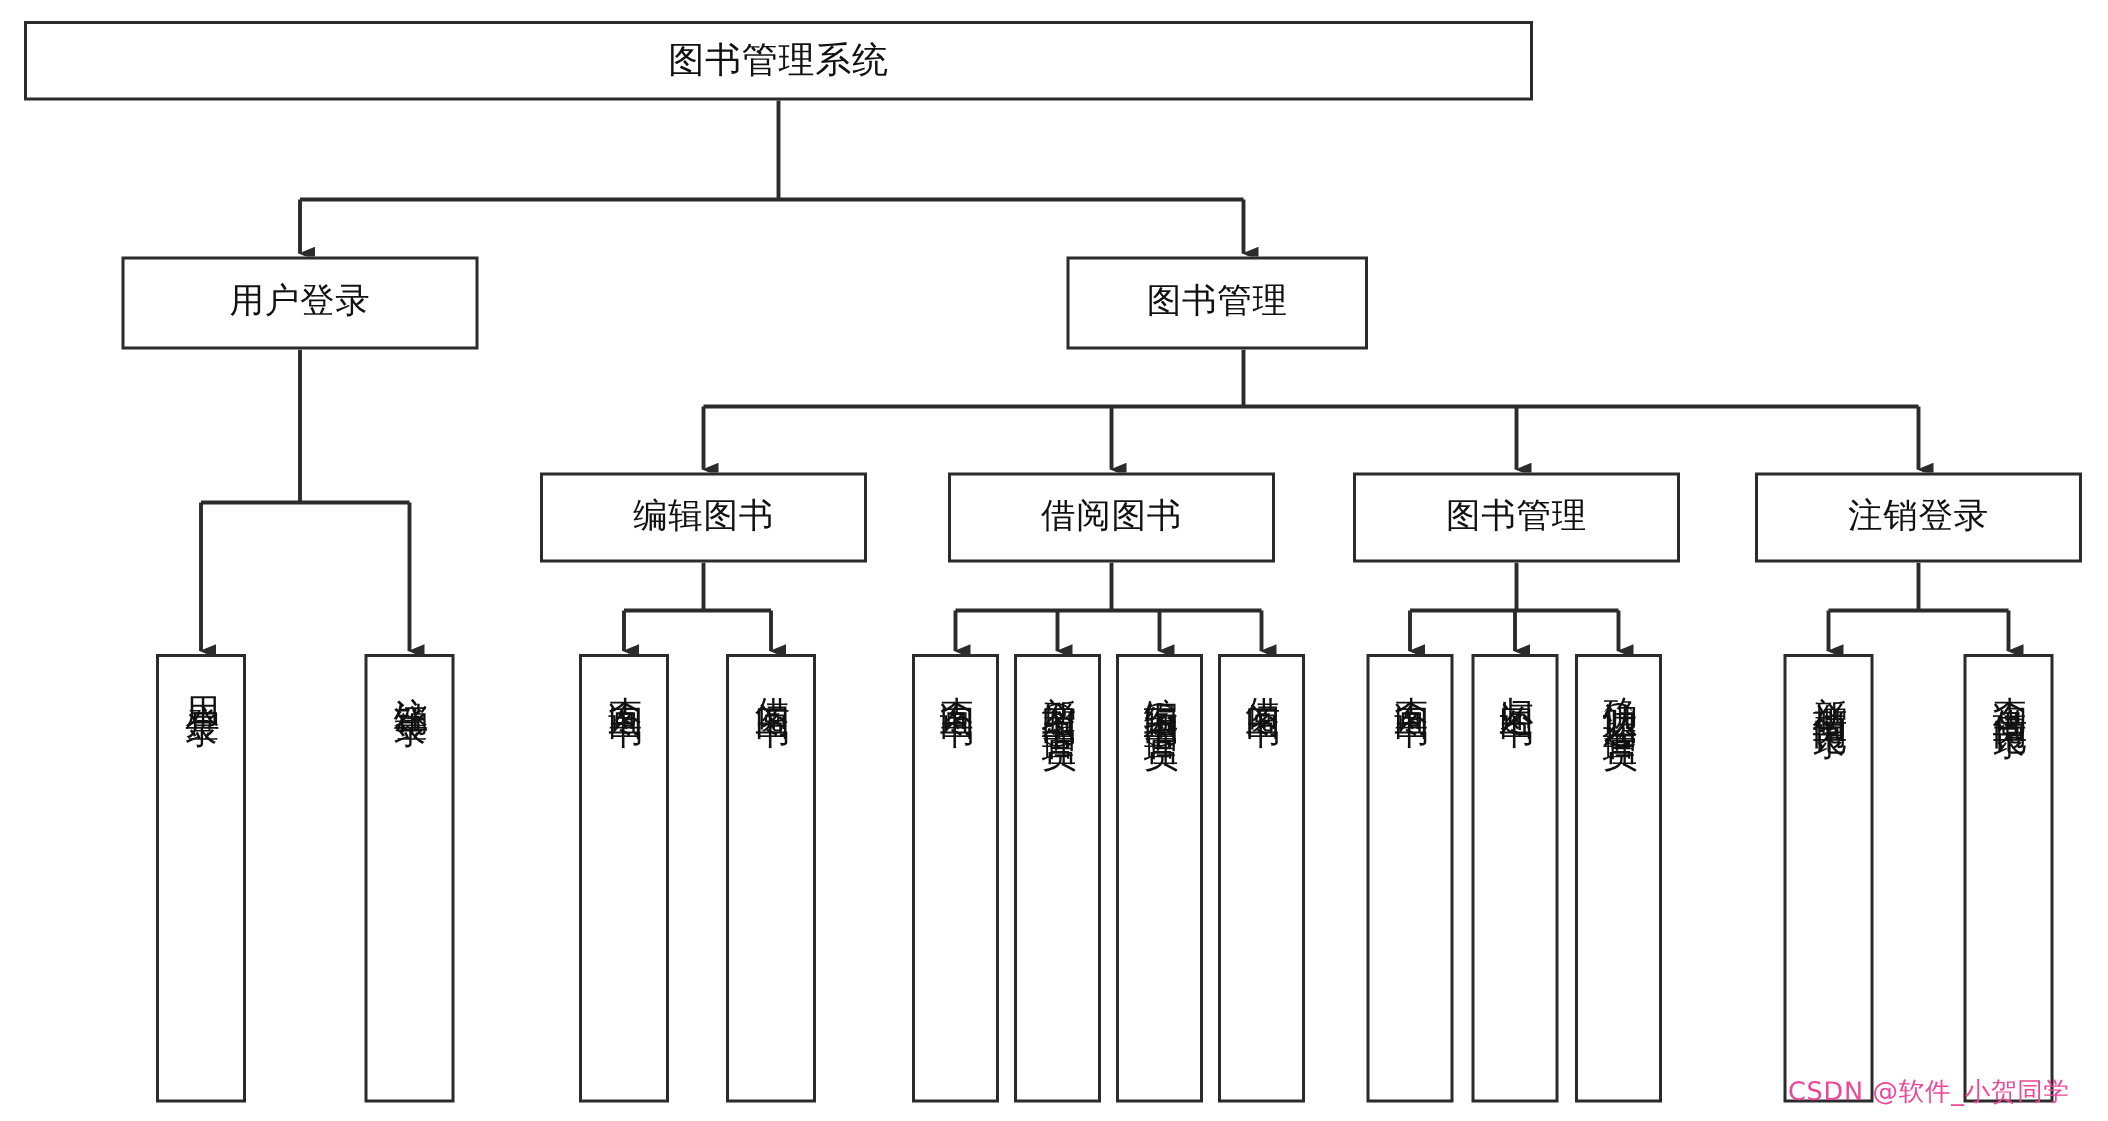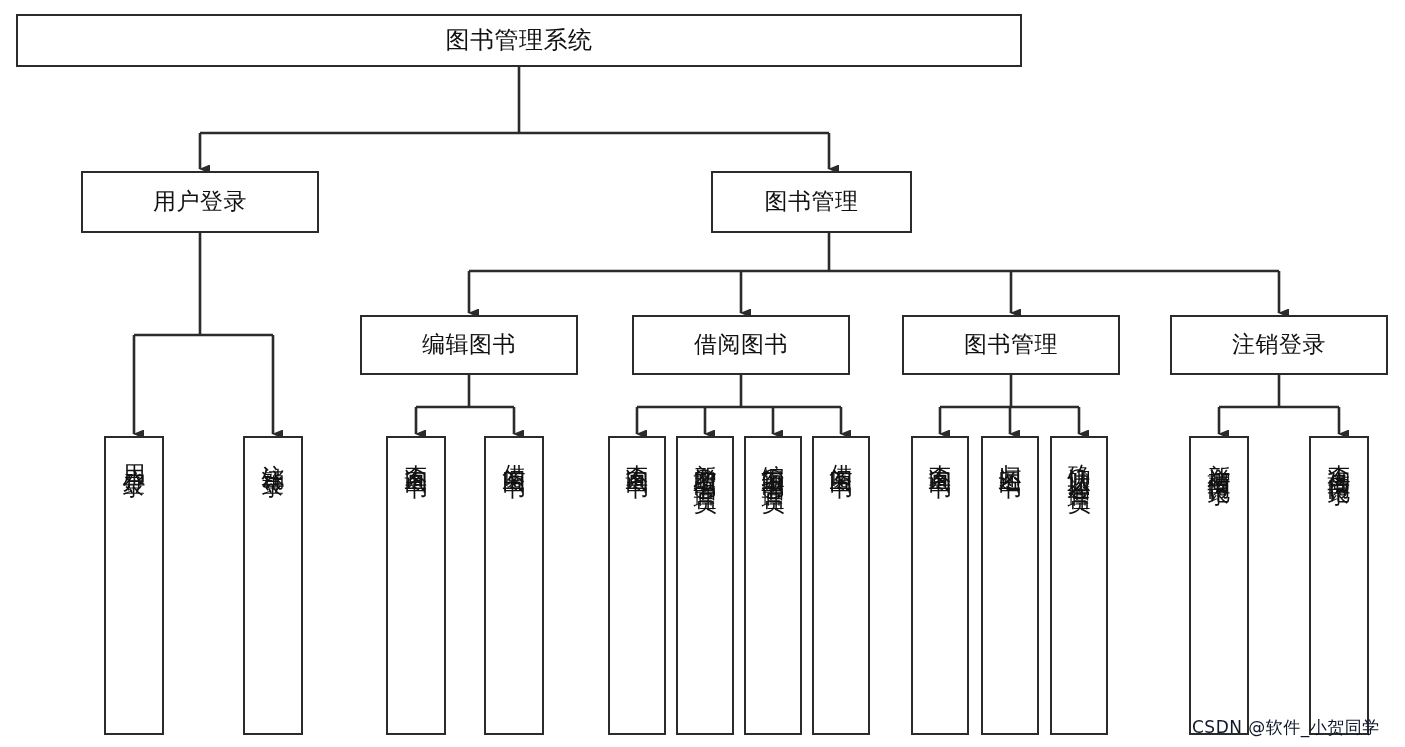--- a/index.html
+++ b/index.html
@@ -54,21 +54,21 @@
   .node.vert .label {
     writing-mode: vertical-rl;
     text-orientation: upright;
     font-size: 23px;
     letter-spacing: 4px;
     line-height: 1;
     white-space: nowrap;
   }
   .watermark {
     position: absolute;
-    color: #0f172a;
+    color: #ec4899;
     font-size: 17px;
     white-space: nowrap;
     letter-spacing: 0.5px;
   }
 </style>
 </head>
 <body>
 
 <div id="diagram-root">
 

